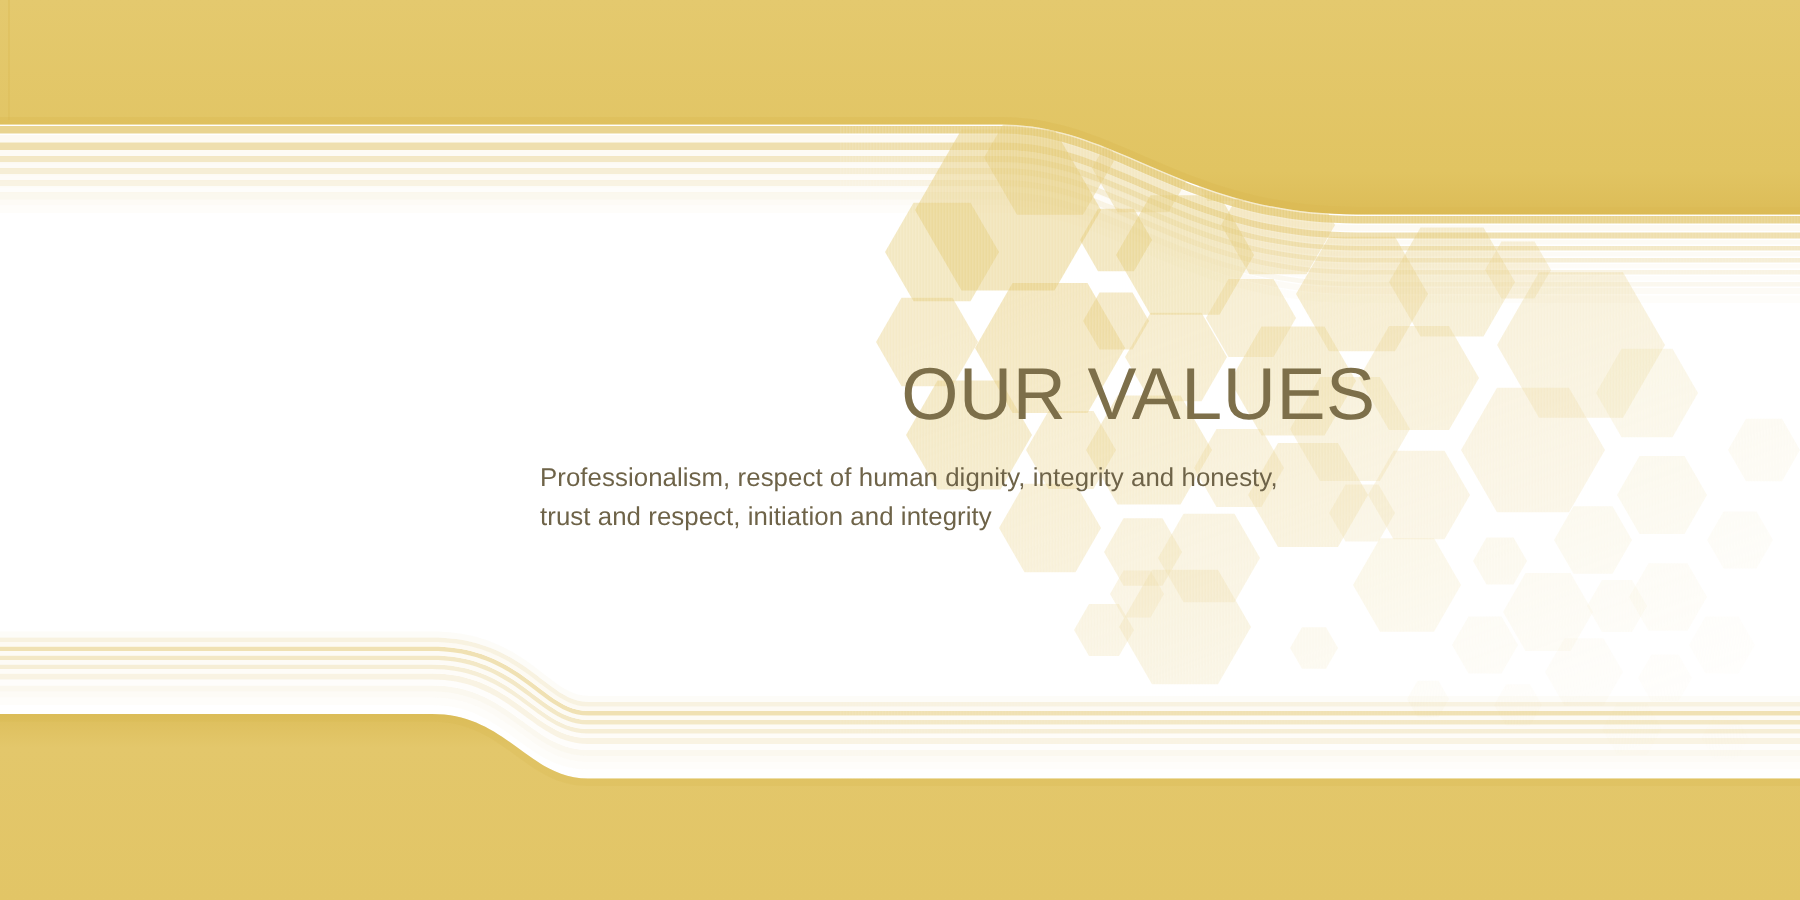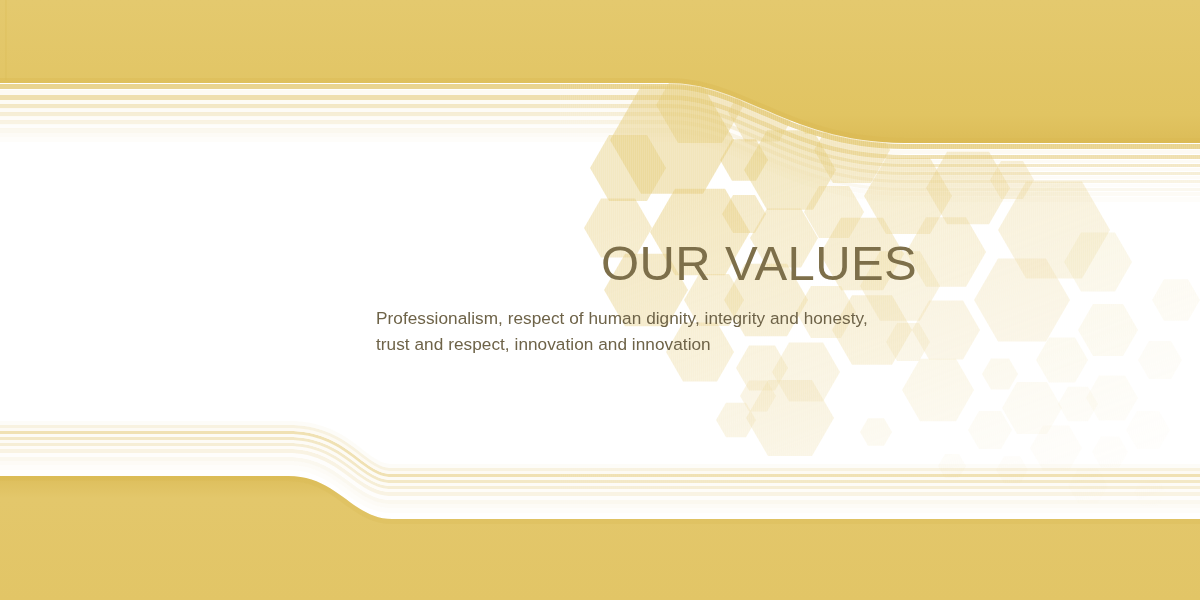--- a/index.html
+++ b/index.html
@@ -22,21 +22,21 @@
     position:absolute;left:360px;top:239px;width:700px;
     font-size:49px;line-height:1;font-weight:300;
     letter-spacing:0.4px;
     color:#7d6f4a;
     font-family:"Liberation Sans", sans-serif;
     text-align:center;
     padding-left:98px;
     box-sizing:border-box;
   }
   #subtitle{
-    position:absolute;left:376px;top:305px;width:620px;
+    position:absolute;left:360px;top:305px;width:620px;
     font-size:17.2px;line-height:1.52;font-weight:400;
     color:#6e6348;
     font-family:"Liberation Sans", sans-serif;
     letter-spacing:0.05px;
   }
   #subtitle .ln{display:block;}
 </style>
 </head>
 <body>
 
@@ -198,17 +198,17 @@
 
       <rect x="560" y="83" width="640" height="440" fill="url(#vlines)" opacity="0.5"></rect>
     </g>
   </svg>
 
   <div id="text-layer">
     <div id="title">OUR VALUES</div>
 
     <div id="subtitle">
       <span class="ln">Professionalism, respect of human dignity, integrity and honesty,</span>
-      <span class="ln">trust and respect, innovation and innovation</span>
+      <span class="ln">trust and respect, initiation and integrity</span>
     </div>
   </div>
 
 </div>
 
 </body></html>

